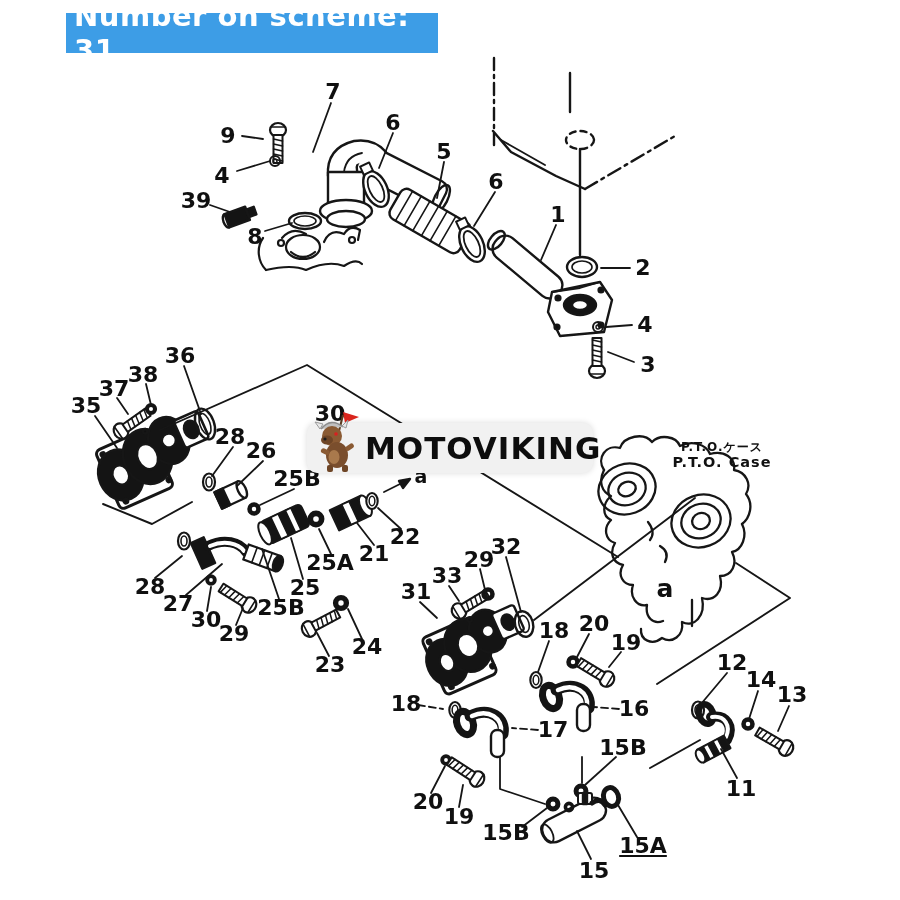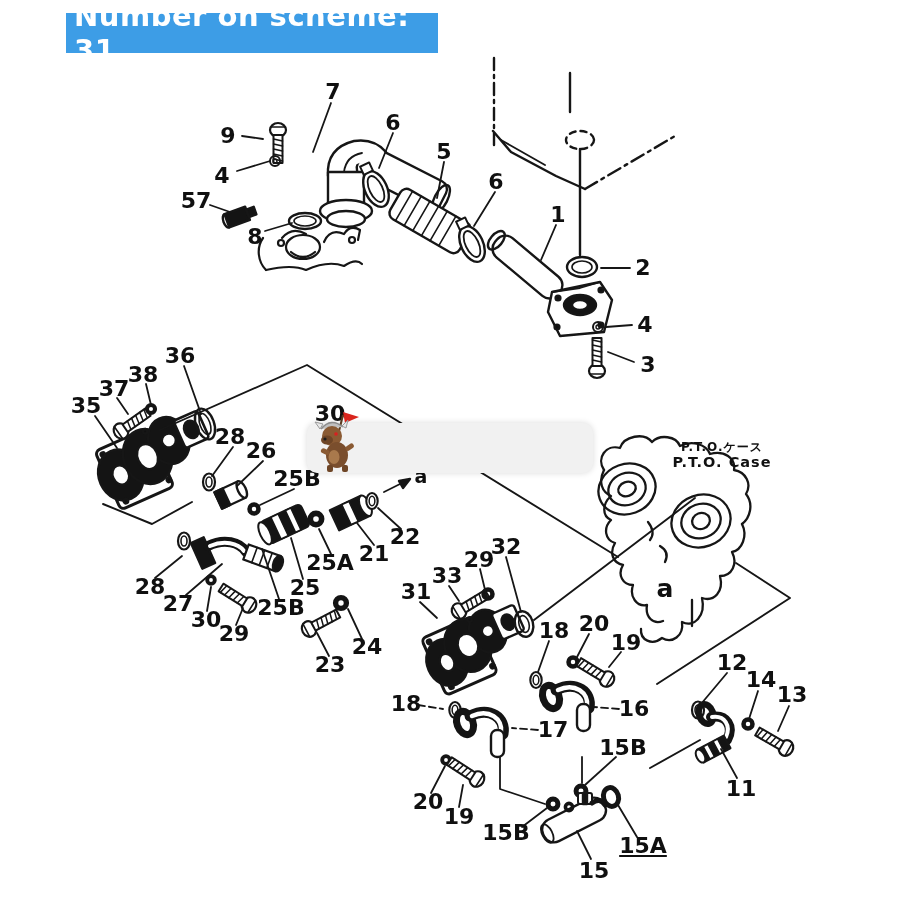--- a/index.html
+++ b/index.html
@@ -358,21 +358,21 @@
     <div class="jp">P.T.O.ケース</div>
     <div class="en">P.T.O. Case</div>
   </div>
 
   <div id="callout-layer">
       <span class="callout" style="left: 333px; top: 92px;">7</span>
       <span class="callout" style="left: 228px; top: 136px;">9</span>
       <span class="callout" style="left: 393px; top: 123px;">6</span>
       <span class="callout" style="left: 444px; top: 152px;">5</span>
       <span class="callout" style="left: 222px; top: 176px;">4</span>
-      <span class="callout" style="left: 196px; top: 201px;">57</span>
+      <span class="callout" style="left: 196px; top: 201px;">39</span>
       <span class="callout" style="left: 255px; top: 237px;">8</span>
       <span class="callout" style="left: 496px; top: 182px;">6</span>
       <span class="callout" style="left: 558px; top: 215px;">1</span>
       <span class="callout" style="left: 643px; top: 268px;">2</span>
       <span class="callout" style="left: 645px; top: 325px;">4</span>
       <span class="callout" style="left: 648px; top: 365px;">3</span>
       <span class="callout" style="left: 180px; top: 356px;">36</span>
       <span class="callout" style="left: 143px; top: 375px;">38</span>
       <span class="callout" style="left: 114px; top: 389px;">37</span>
       <span class="callout" style="left: 86px; top: 406px;">35</span>
@@ -426,15 +426,16 @@
       <ellipse cx="14" cy="31" rx="6" ry="4.5" fill="#6e4526"></ellipse>
       <circle cx="23" cy="25" r="1.8" fill="#d92020"></circle>
       <circle cx="12" cy="30" r="1.6" fill="#1c1c1c"></circle>
       <ellipse cx="24" cy="46" rx="11" ry="13" fill="#7a4e2d"></ellipse>
       <ellipse cx="21" cy="48" rx="5.5" ry="7" fill="#a9794c"></ellipse>
       <rect x="8" y="40" width="9" height="5" rx="2.5" fill="#8a5a33" transform="rotate(25 12 42)"></rect>
       <rect x="32" y="36" width="9" height="5" rx="2.5" fill="#8a5a33" transform="rotate(-35 36 38)"></rect>
       <rect x="14" y="56" width="6" height="7" rx="2" fill="#6e4526"></rect>
       <rect x="29" y="56" width="6" height="7" rx="2" fill="#6e4526"></rect>
     </svg>
+    <span class="wm-text">MOTOVIKING</span>
   </div>
 
 </div>
 
 </body></html>

